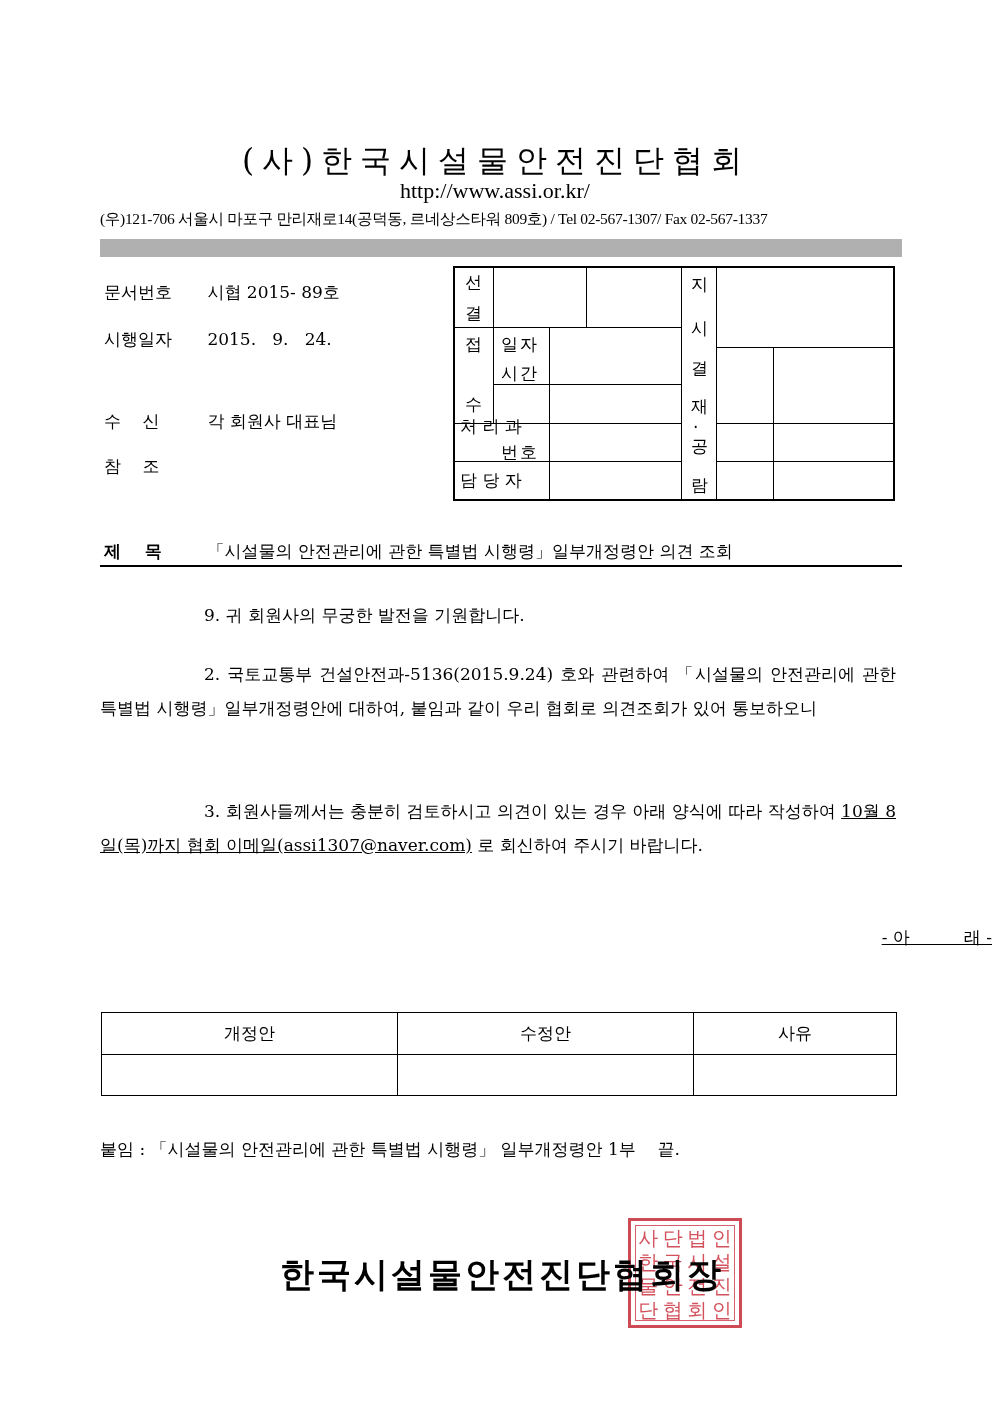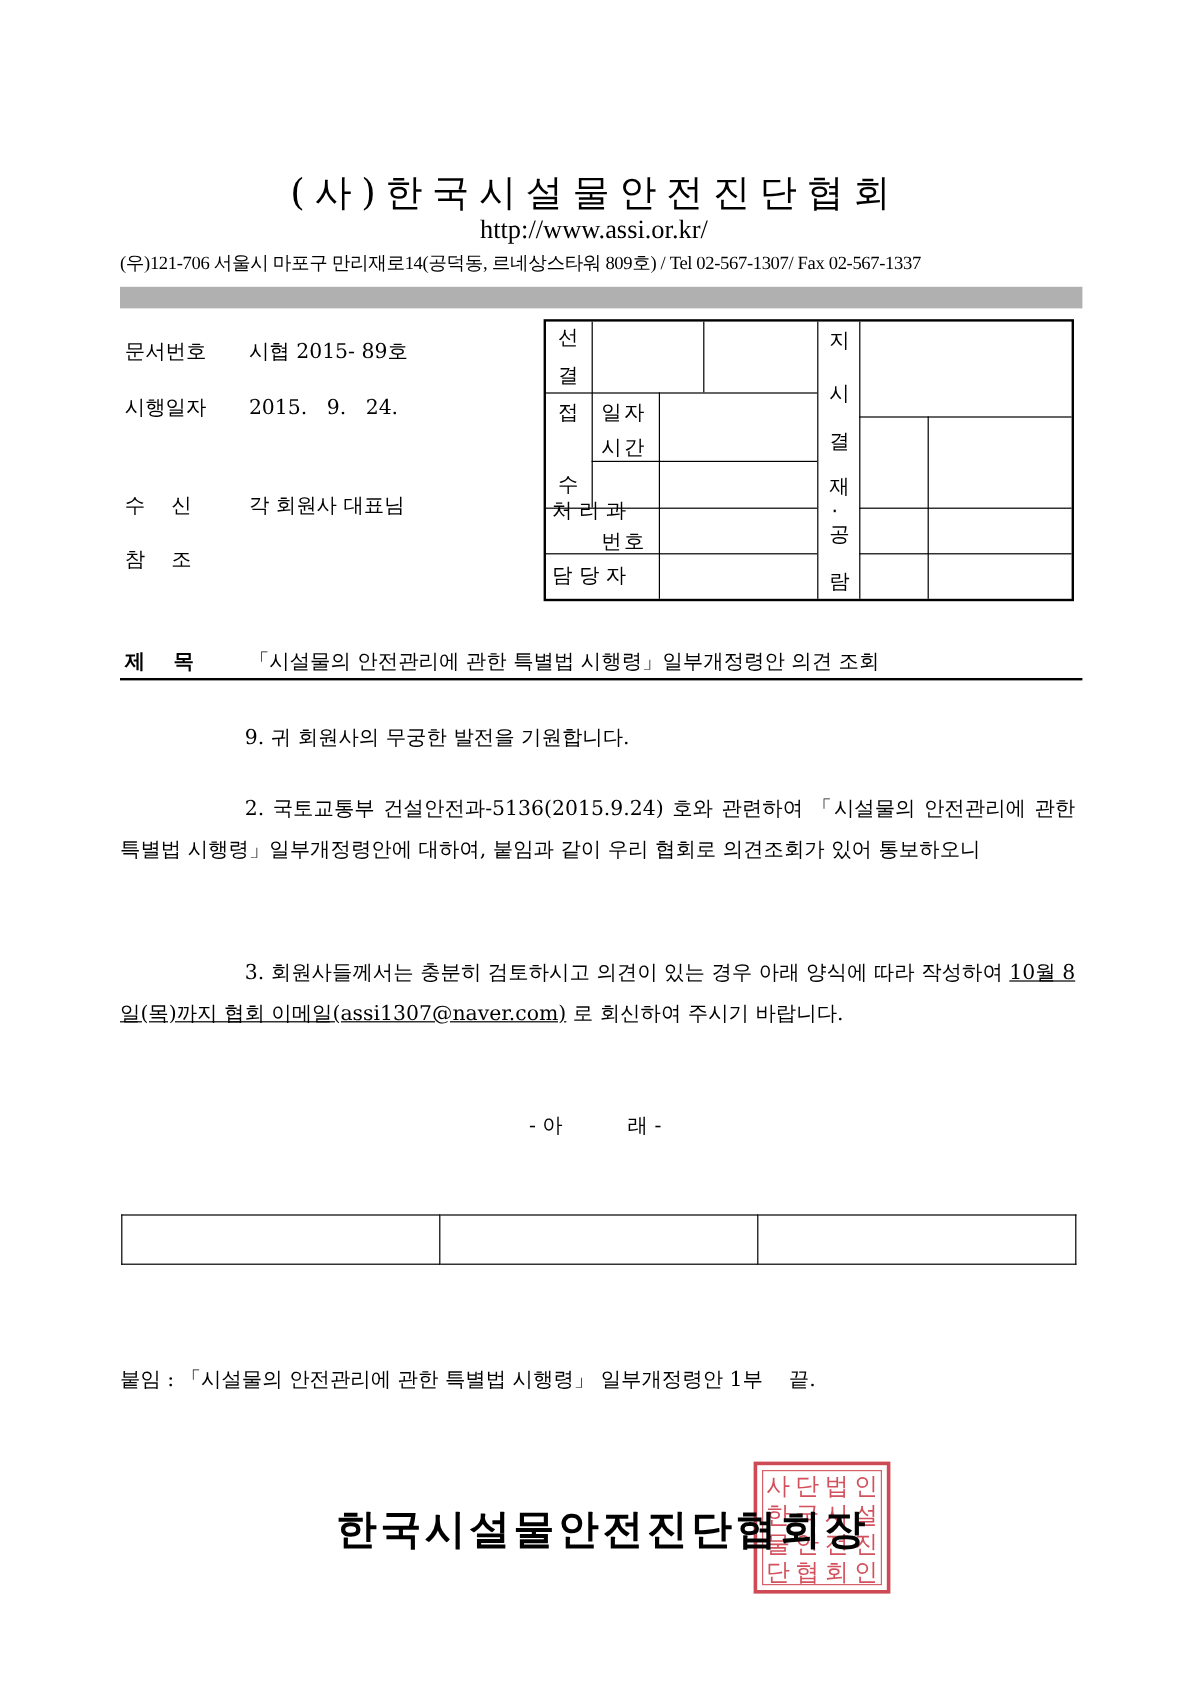--- a/index.html
+++ b/index.html
@@ -22,21 +22,21 @@
   .approval .lbl { position:absolute; font-size:17px; line-height:17px; font-family:"DejaVu Sans","Liberation Sans",sans-serif; }
 
   .subject { left:104px; top:540px; font-size:17px; white-space:nowrap; }
   .subject-label { display:inline-block; width:98px; letter-spacing:0; }
   .rule { left:100px; top:565px; width:802px; height:2px; background:#000; }
 
   .para { left:100px; width:796px; font-size:17px; line-height:34px; text-align:justify; }
   .para .ind { display:inline-block; width:104px; }
   .underline { text-decoration:underline; }
 
-  .notice { left:0; width:992px; top:926px; text-align:center; font-size:17px; white-space:pre; }
+  .notice { left:0; width:992px; top:926px; text-align:right; font-size:17px; white-space:pre;text-decoration:underline; }
 
   .form-table { left:101px; top:1012px; width:796px; border-collapse:collapse; }
   .form-table td, .form-table th { border:1.5px solid #000; font-weight:normal; font-size:17px; text-align:center; }
   .form-table th { height:39px; }
   .form-table td { height:38px; }
 
   .attach { left:100px; top:1138px; font-size:17px; white-space:nowrap; }
   .signature { left:280px; top:1252px; font-size:34px; font-weight:bold; letter-spacing:3px; font-family:"DejaVu Sans","Liberation Sans",sans-serif; white-space:nowrap; }
   .seal { left:628px; top:1218px; width:114px; height:110px; border:3px solid #c8323e; box-sizing:border-box; opacity:0.88; }
   .seal-inner { position:absolute; left:4px; top:4px; right:4px; bottom:4px; border:1px solid #d24a55; display:grid; grid-template-columns:repeat(4,1fr); grid-template-rows:repeat(4,1fr); }
@@ -115,20 +115,25 @@
   <span class="ind"></span><span>2. 국토교통부 건설안전과-5136(2015.9.24) 호와 관련하여 「시설물의 안전관리에 관한 특별법 시행령」일부개정령안에 대하여, 붙임과 같이 우리 협회로 의견조회가 있어 통보하오니</span>
 </div>
 <div class="abs para" style="top:794px;">
   <span class="ind"></span><span>3. 회원사들께서는 충분히 검토하시고 의견이 있는 경우 아래 양식에 따라 작성하여 </span><span class="underline">10월 8일(목)까지 협회 이메일(assi1307@naver.com)</span><span> 로 회신하여 주시기 바랍니다.</span>
 </div>
 
 <div class="abs notice">- 아          래 -</div>
 
 <table class="abs form-table">
   <tbody>
+      <tr>
+    <th>개정안</th>
+    <th>수정안</th>
+    <th>사유</th>
+  </tr>
   <tr>
     <td></td>
     <td></td>
     <td></td>
   </tr>
 </tbody>
   </table>
 
 <div class="abs attach" style="white-space:pre;">붙임 : 「시설물의 안전관리에 관한 특별법 시행령」 일부개정령안 1부    끝.</div>
 

